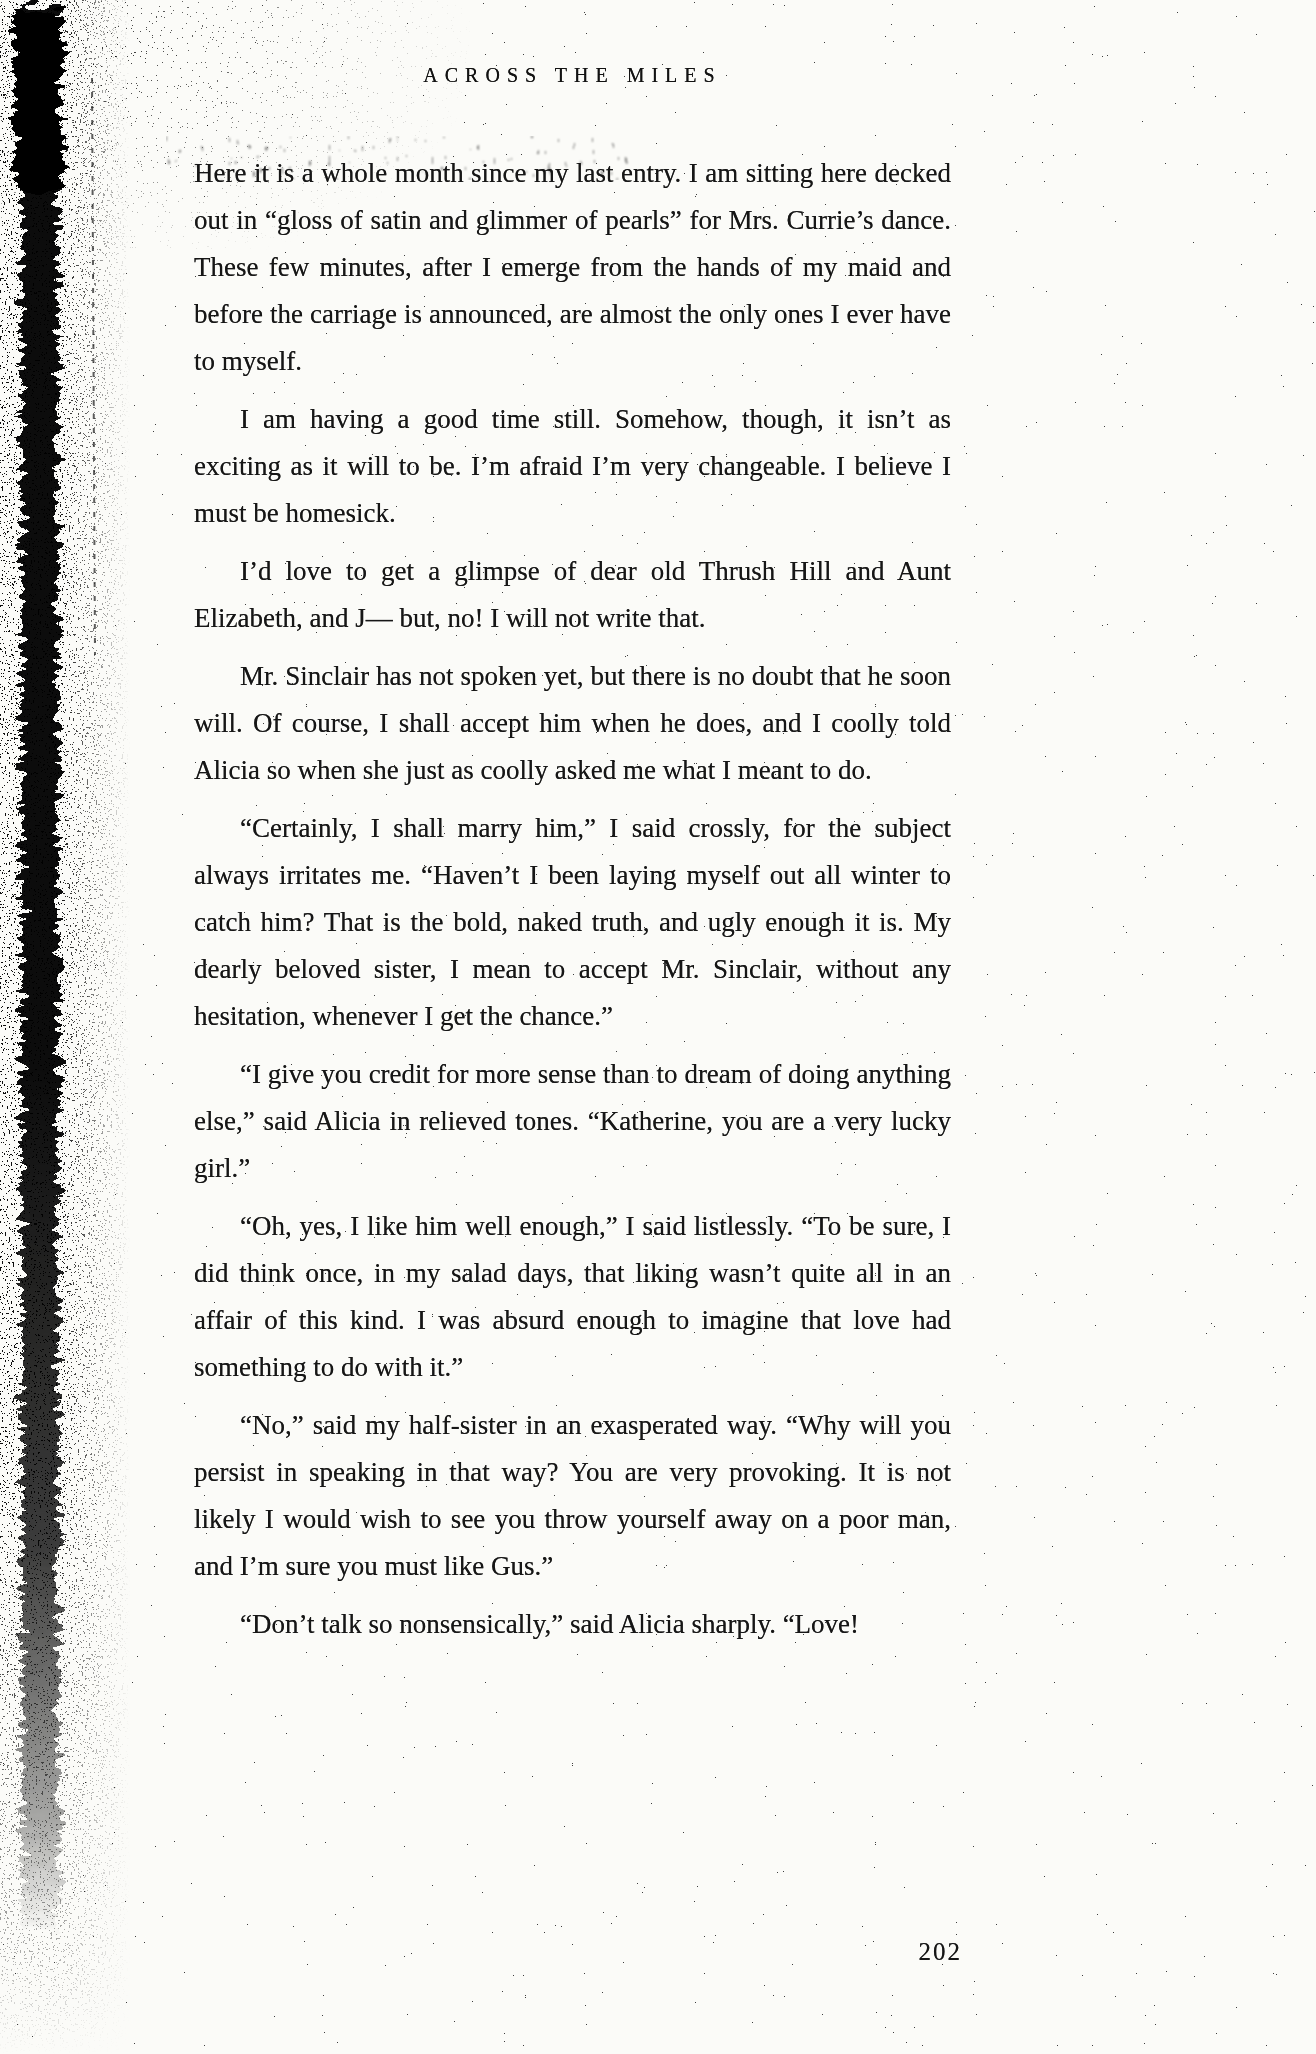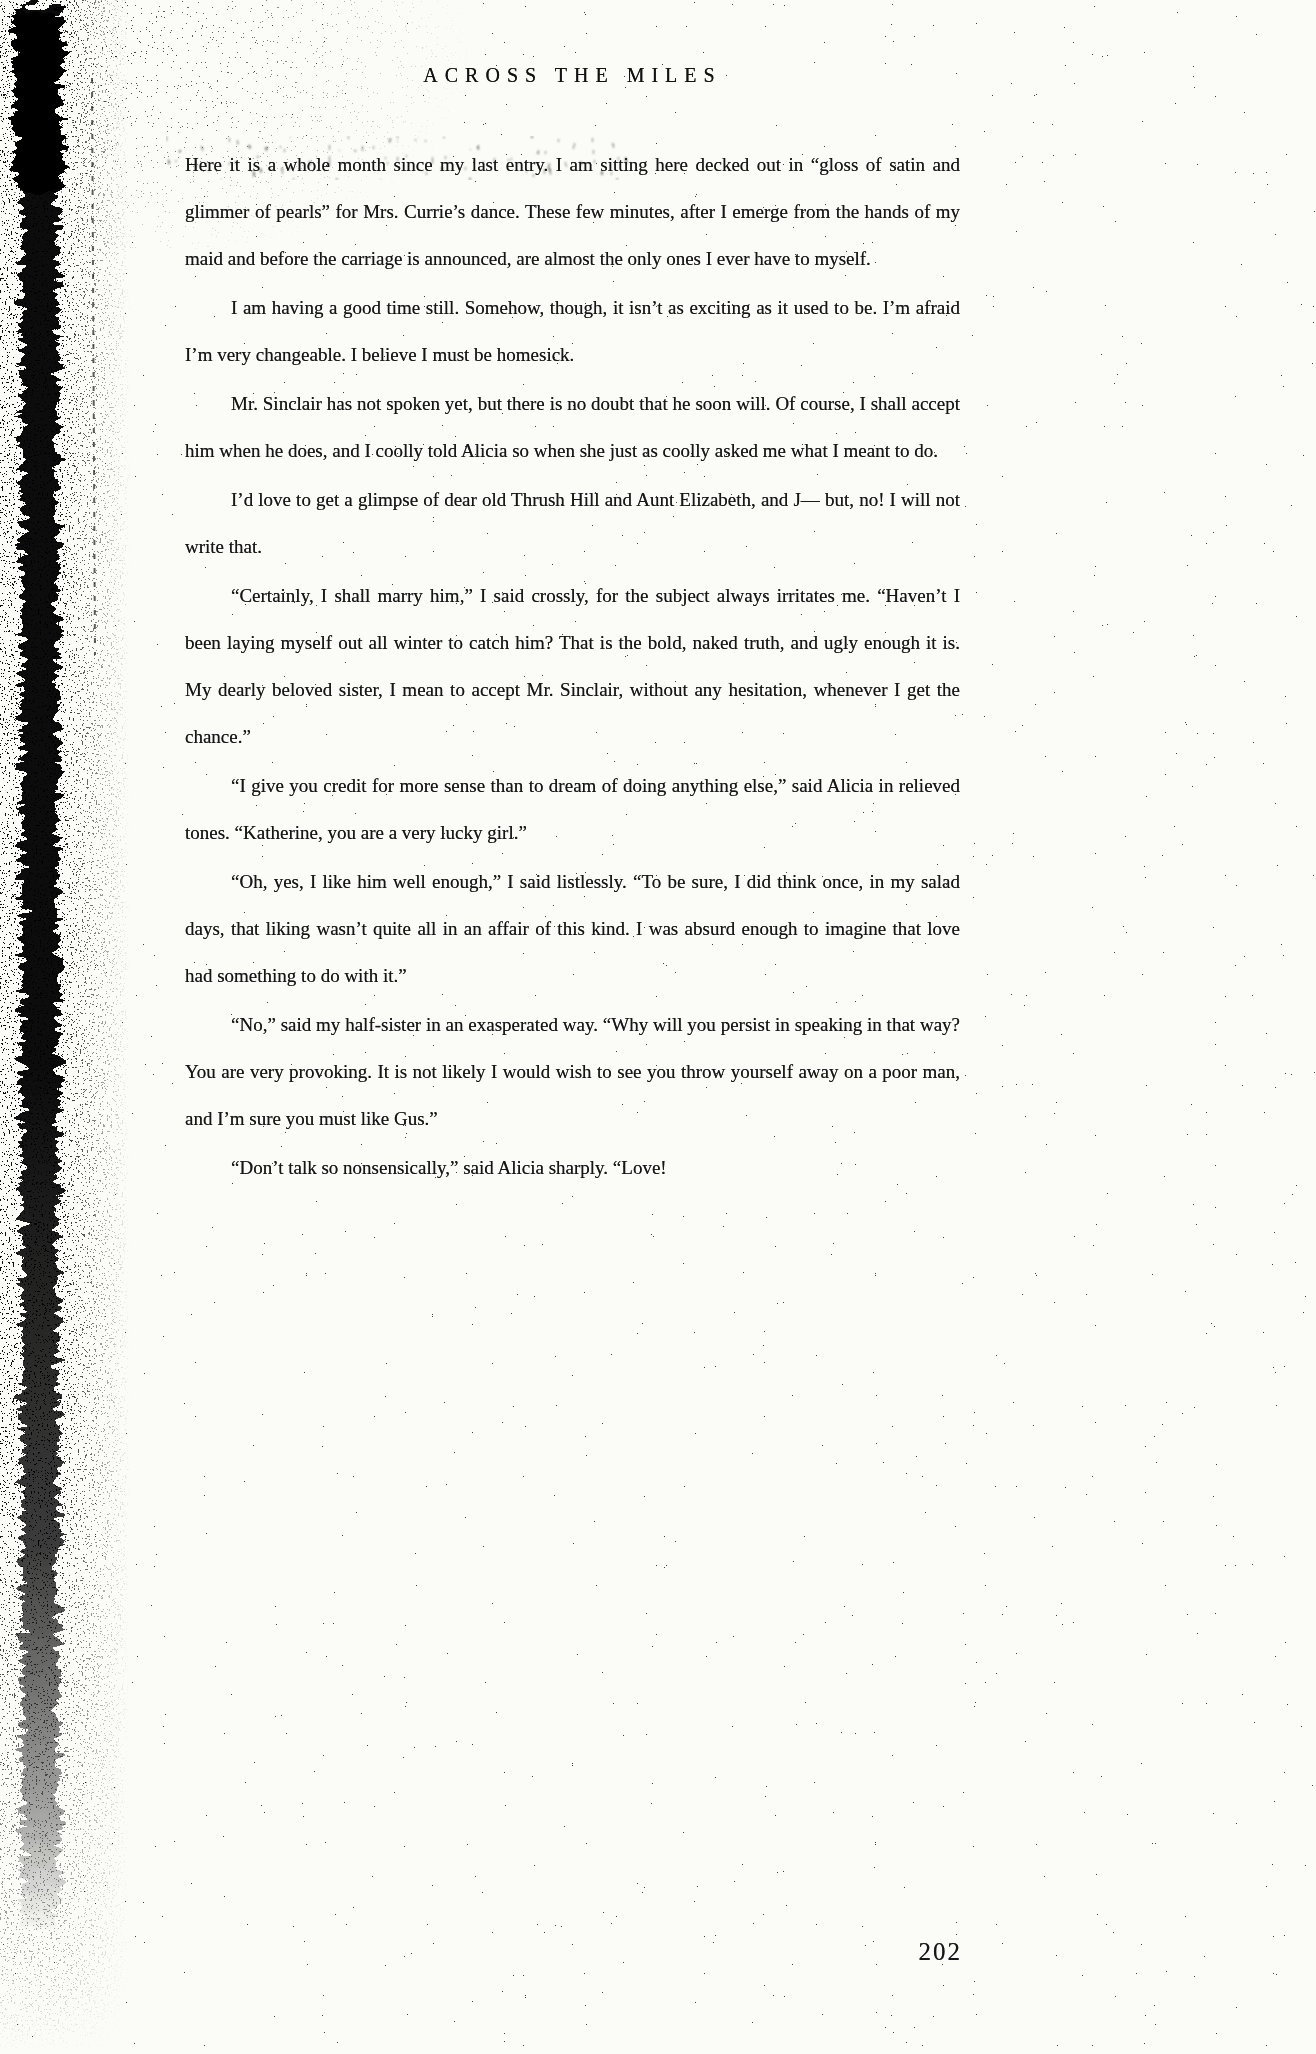--- a/index.html
+++ b/index.html
@@ -29,22 +29,22 @@
   }
   .textblock{
     position:absolute;top:139px;left:183px;width:779px;
   }
   .dateline{
     font-size:27px;line-height:47px;
     text-align:right;
     text-shadow:0 0 .4px rgba(0,0,0,.65);
   }
   .textblock p{
-    margin:2px;
-    font-size:19px;line-height:47px;
+    margin:11px;
+    font-size:27px;line-height:47px;
     text-align:justify;
     text-indent:46px;
     text-shadow:0 0 .4px rgba(0,0,0,.65);
   }
   .textblock p.noindent{text-indent:0;}
   .folio{
     position:absolute;top:1930px;left:183px;width:779px;
     text-align:right;
     font-size:25px;letter-spacing:2px;
     text-shadow:0 0 .4px rgba(0,0,0,.6);
@@ -146,23 +146,23 @@
     <line x1="92" y1="78" x2="95" y2="655" stroke="#1a1a1a" stroke-width="2" stroke-dasharray="5 9" opacity="0.7"></line>
 
     <rect x="205" y="146" width="390" height="24" filter="url(#fSmudge)" opacity="0.5"></rect>
   </svg>
 
   <div class="runhead">ACROSS THE MILES</div>
 
   <div class="textblock">
 
   <p class="noindent">Here it is a whole month since my last entry. I am sitting here decked out in “gloss of satin and glimmer of pearls” for Mrs. Currie’s dance. These few minutes, after I emerge from the hands of my maid and before the carriage is announced, are almost the only ones I ever have to myself.</p>
-      <p>I am having a good time still. Somehow, though, it isn’t as exciting as it used to be. I’m afraid I’m very changeable. I believe I must be homesick.</p>
+      <p>I am having a good time still. Somehow, though, it isn’t as exciting as it will to be. I’m afraid I’m very changeable. I believe I must be homesick.</p>
+      <p>I’d love to get a glimpse of dear old Thrush Hill and Aunt Elizabeth, and J— but, no! I will not write that.</p>
       <p>Mr. Sinclair has not spoken yet, but there is no doubt that he soon will. Of course, I shall accept him when he does, and I coolly told Alicia so when she just as coolly asked me what I meant to do.</p>
-      <p>I’d love to get a glimpse of dear old Thrush Hill and Aunt Elizabeth, and J— but, no! I will not write that.</p>
       <p>“Certainly, I shall marry him,” I said crossly, for the subject always irritates me. “Haven’t I been laying myself out all winter to catch him? That is the bold, naked truth, and ugly enough it is. My dearly beloved sister, I mean to accept Mr. Sinclair, without any hesitation, whenever I get the chance.”</p>
       <p>“I give you credit for more sense than to dream of doing anything else,” said Alicia in relieved tones. “Katherine, you are a very lucky girl.”</p>
       <p>“Oh, yes, I like him well enough,” I said listlessly. “To be sure, I did think once, in my salad days, that liking wasn’t quite all in an affair of this kind. I was absurd enough to imagine that love had something to do with it.”</p>
       <p>“No,” said my half-sister in an exasperated way. “Why will you persist in speaking in that way? You are very provoking. It is not likely I would wish to see you throw yourself away on a poor man, and I’m sure you must like Gus.”</p>
       <p>“Don’t talk so nonsensically,” said Alicia sharply. “Love!</p>
     </div>
 
   <div class="folio">202</div>
 </div>
 

